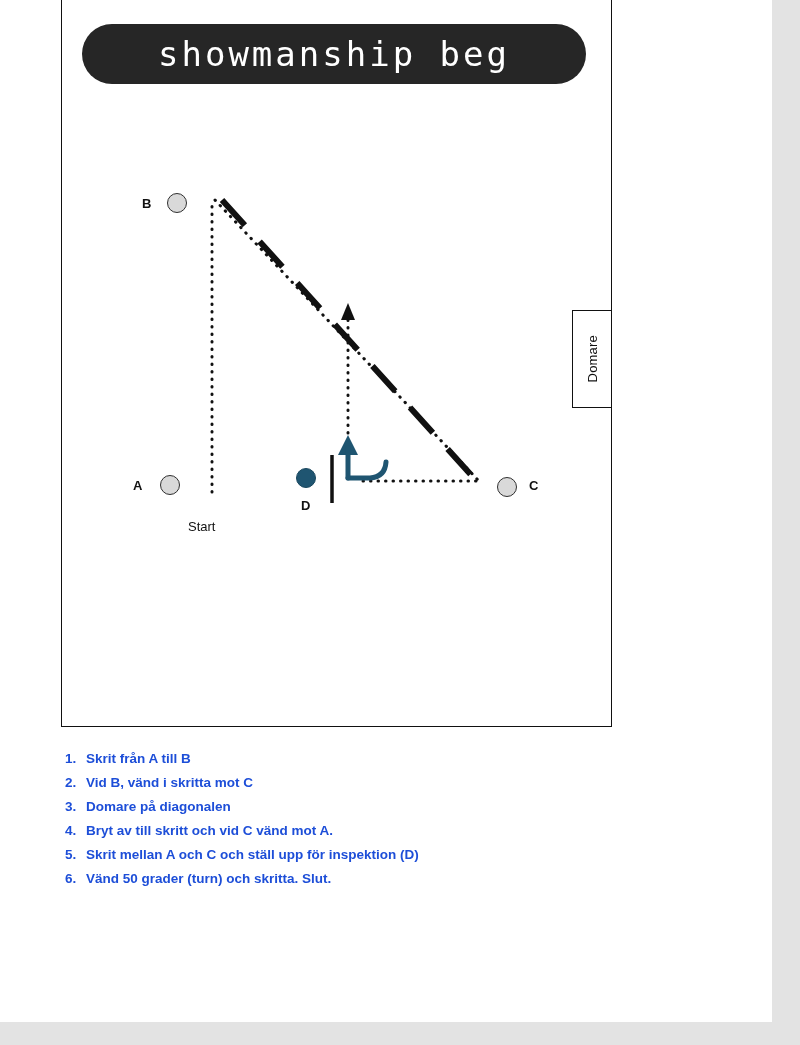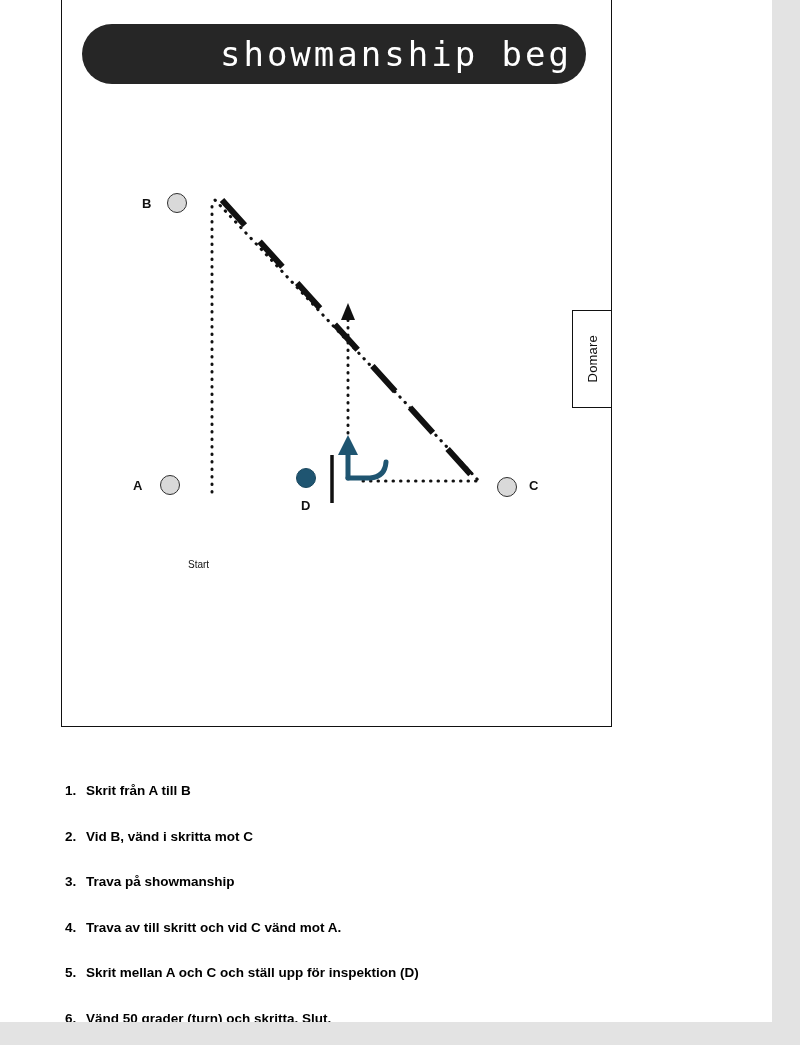--- a/index.html
+++ b/index.html
@@ -54,21 +54,21 @@
   #title-pill {
     position: absolute;
     left: 82px;
     top: 24px;
     width: 504px;
     height: 60px;
     background: #262626;
     border-radius: 30px;
     display: flex;
     align-items: center;
-    justify-content: flex-end;
+    justify-content: center;
     box-sizing: border-box;
     padding: 12px 14px;
   }
   #title-pill .title-text {
     color: #ffffff;
     font-family: "DejaVu Sans Mono", monospace;
     font-size: 34px;
     letter-spacing: 3px;
     white-space: nowrap;
     line-height: 1;
@@ -111,23 +111,22 @@
     border-color: #1a485f;
   }
   .marker-label {
     position: absolute;
     font-size: 13px;
     color: #111;
     font-weight: 600;
   }
   .plain-label {
     position: absolute;
-    font-size: 10px;
+    font-size: 13px;
     color: #111;
-    margin-top: 40px;
   }
 
   
   #marker-b   { left: 167px; top: 193px; }
   #label-b    { left: 142px; top: 196px; }
   #marker-a   { left: 160px; top: 475px; }
   #label-a    { left: 133px; top: 478px; }
   #marker-c   { left: 497px; top: 477px; }
   #label-c    { left: 529px; top: 478px; }
   #marker-d   { left: 296px; top: 468px; }
@@ -150,26 +149,25 @@
     left: 56px;
     top: 752px;
     width: 620px;
   }
   #instructions ol {
     margin: 0;
     padding-left: 24px;
   }
   #instructions li {
     font-size: 13.5px;
-    color: #000000;
+    color: #1d4ed8;
     line-height: 1.0;
     margin-bottom: 10.5px;
     font-weight: 600;
     padding-left: 6px;
-    margin-top: 32px;
   }
 </style>
 </head>
 <body>
 
 <div id="page">
 
   <div id="arena"></div>
 
   <div id="title-pill">
@@ -211,22 +209,22 @@
 
   <div class="marker filled" id="marker-d"></div>
   <span class="marker-label" id="label-d">D</span>
 
   <span class="plain-label" id="label-start">Start</span>
 
   <div id="instructions">
     <ol>
       <li>Skrit från A till B</li>
       <li>Vid B, vänd i skritta mot C</li>
-      <li>Trava på showmanship</li>
-      <li>Trava av till skritt och vid C vänd mot A.</li>
+      <li>Domare på diagonalen</li>
+      <li>Bryt av till skritt och vid C vänd mot A.</li>
       <li>Skrit mellan A och C och ställ upp för inspektion (D)</li>
       <li>Vänd 50 grader (turn) och skritta. Slut.</li>
     </ol>
   </div>
 
 </div>
 
 <div id="page-shadow-right"></div>
 <div id="page-shadow-bottom"></div>
 

